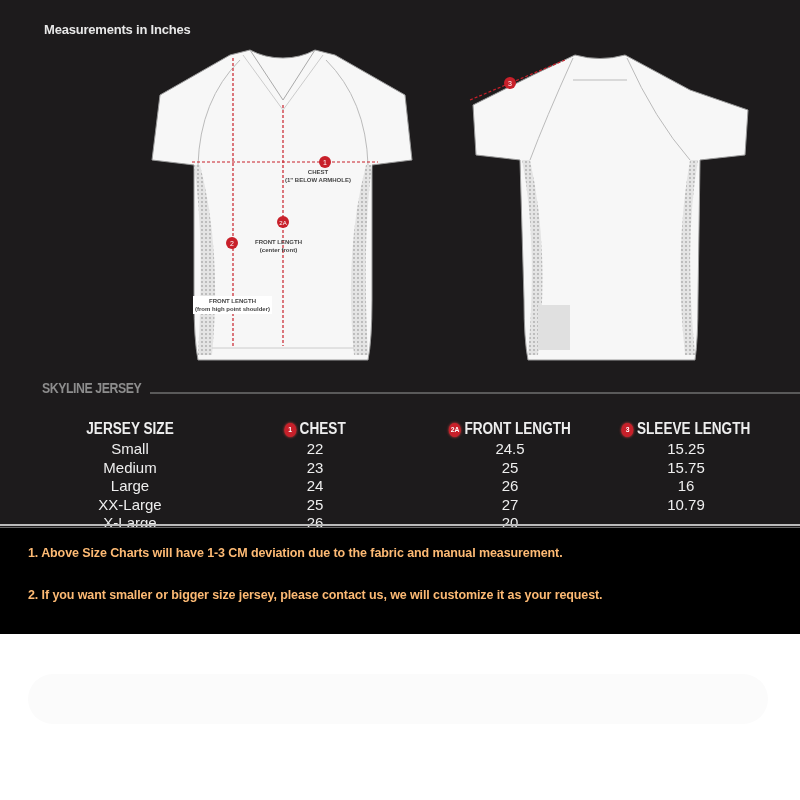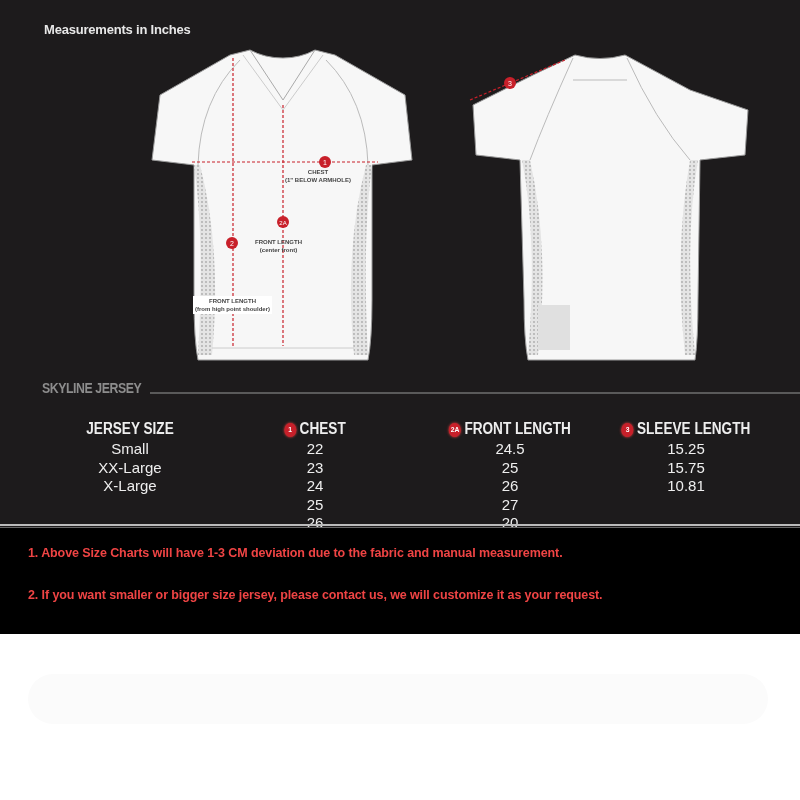--- a/index.html
+++ b/index.html
@@ -11,21 +11,21 @@
   .lbl-box{background:#fff;padding:1px 2px;}
   .section{position:absolute;left:42px;top:380px;color:#8d8d8d;font-weight:bold;font-size:14px;letter-spacing:-0.5px;transform:scaleX(0.88);transform-origin:left;}
   .section-line{position:absolute;left:150px;top:392px;width:650px;height:2px;background:#5a5a5a;}
   .col{position:absolute;top:404px;color:#eee;text-align:center;margin-top:14px;}
   .col .hd{font-weight:bold;font-size:16px;height:22px;line-height:22px;white-space:nowrap;transform:scaleX(0.85);}
   .col .cell{font-size:15px;height:18.5px;line-height:18.5px;}
   .badge{display:inline-block;width:14px;height:14px;border-radius:50%;background:#c8202a;color:#fff;font-size:8px;line-height:14px;text-align:center;vertical-align:2px;margin-right:4px;box-shadow:0 0 3px #ff4040;}
   .divider1{position:absolute;left:0;top:524px;width:800px;height:2px;background:#bbb;}
   .divider2{position:absolute;left:0;top:527px;width:800px;height:1px;background:#666;}
   .notes{position:absolute;left:0;top:528px;width:800px;height:106px;background:#000;}
-  .note{position:absolute;left:28px;color:#ef4444;font-weight:bold;font-size:12.5px;white-space:nowrap;letter-spacing:-0.1px;}
+  .note{position:absolute;left:28px;color:#fdba74;font-weight:bold;font-size:12.5px;white-space:nowrap;letter-spacing:-0.1px;}
   .blank{position:absolute;left:0;top:634px;width:800px;height:166px;background:#fff;}
   .smudge{position:absolute;left:28px;top:40px;width:740px;height:50px;background:#fbfbfb;border-radius:25px;}
 </style>
 </head>
 <body>
 
 <div class="top">
   <div class="title">Measurements in Inches</div>
 
   <svg class="shirts" width="800" height="370">
@@ -84,20 +84,22 @@
     <div>FRONT LENGTH</div>
     <div>(from high point shoulder)</div>
   </div>
 
   <div class="section">SKYLINE JERSEY</div>
   <div class="section-line"></div>
 
   <div class="col" style="left:60px;width:140px;">
     <div class="hd">JERSEY SIZE</div>
     <div class="cell">Small</div>
+    <div class="cell">Medium</div>
+    <div class="cell">Large</div>
     <div class="cell">XX-Large</div>
     <div class="cell">X-Large</div>
   </div>
 
   <div class="col" style="left:260px;width:110px;">
     <div class="hd"><span class="badge">1</span><span>CHEST</span></div>
     <div class="cell">22</div>
     <div class="cell">23</div>
     <div class="cell">24</div>
     <div class="cell">25</div>
@@ -110,21 +112,22 @@
     <div class="cell">25</div>
     <div class="cell">26</div>
     <div class="cell">27</div>
     <div class="cell">20</div>
   </div>
 
   <div class="col" style="left:601px;width:170px;">
     <div class="hd"><span class="badge">3</span><span>SLEEVE LENGTH</span></div>
     <div class="cell">15.25</div>
     <div class="cell">15.75</div>
-    <div class="cell">10.81</div>
+    <div class="cell">16</div>
+    <div class="cell">10.79</div>
   </div>
 </div>
 
 <div class="divider1"></div>
 <div class="divider2"></div>
 
 <div class="notes">
   <div class="note" style="top:18px;">1. Above Size Charts will have 1-3 CM deviation due to the fabric and manual measurement.</div>
   <div class="note" style="top:60px;">2. If you want smaller or bigger size jersey, please contact us, we will customize it as your request.</div>
 </div>

